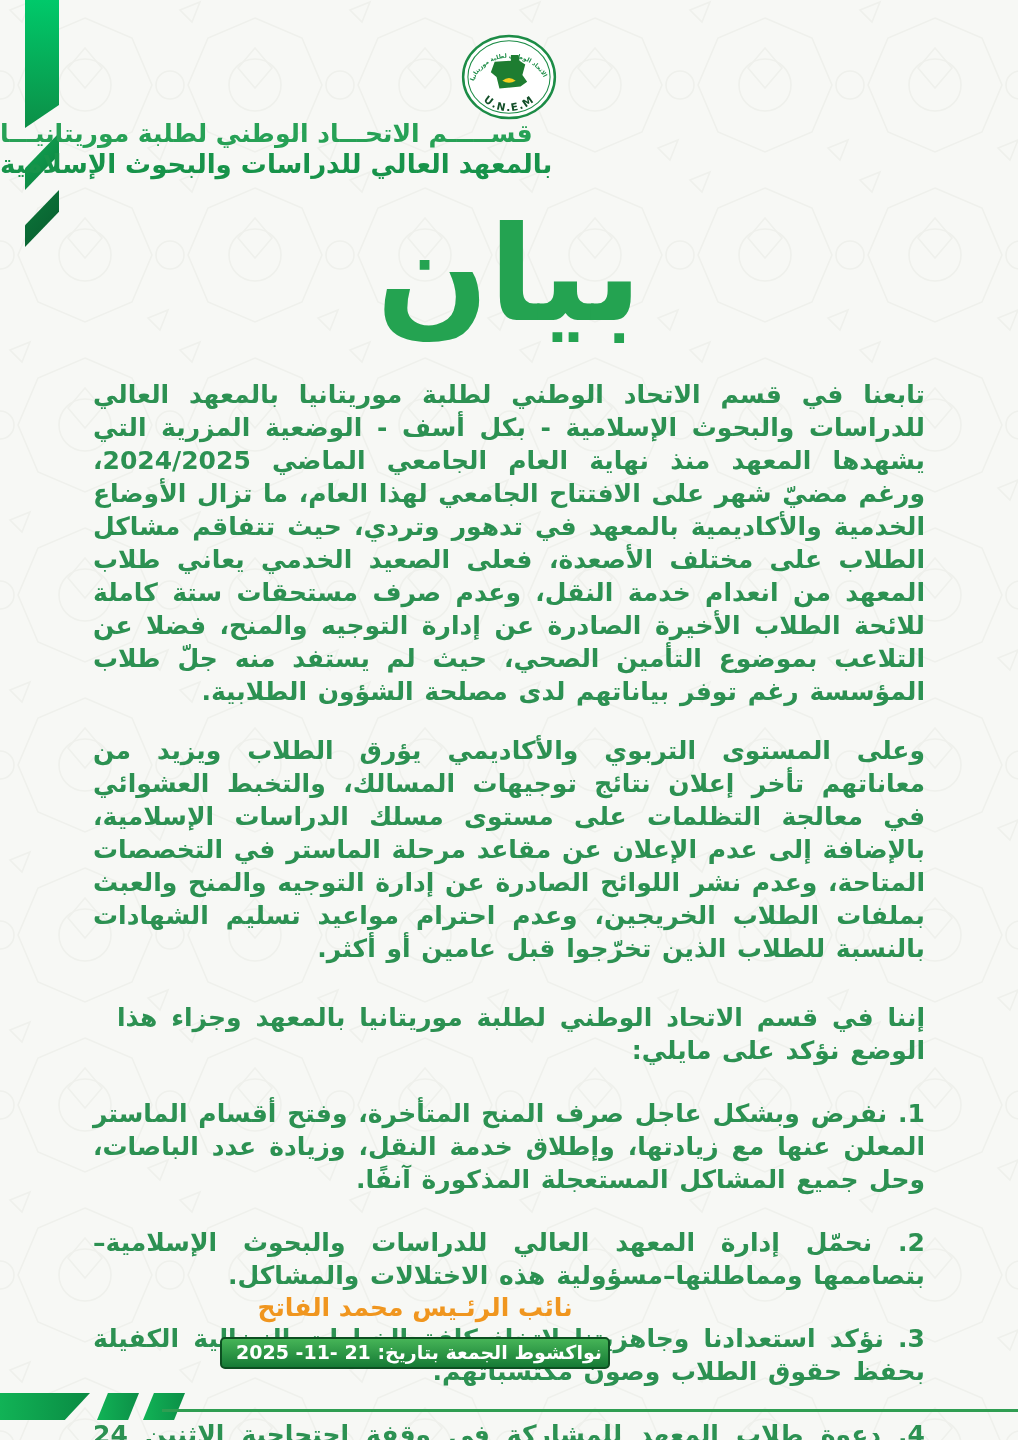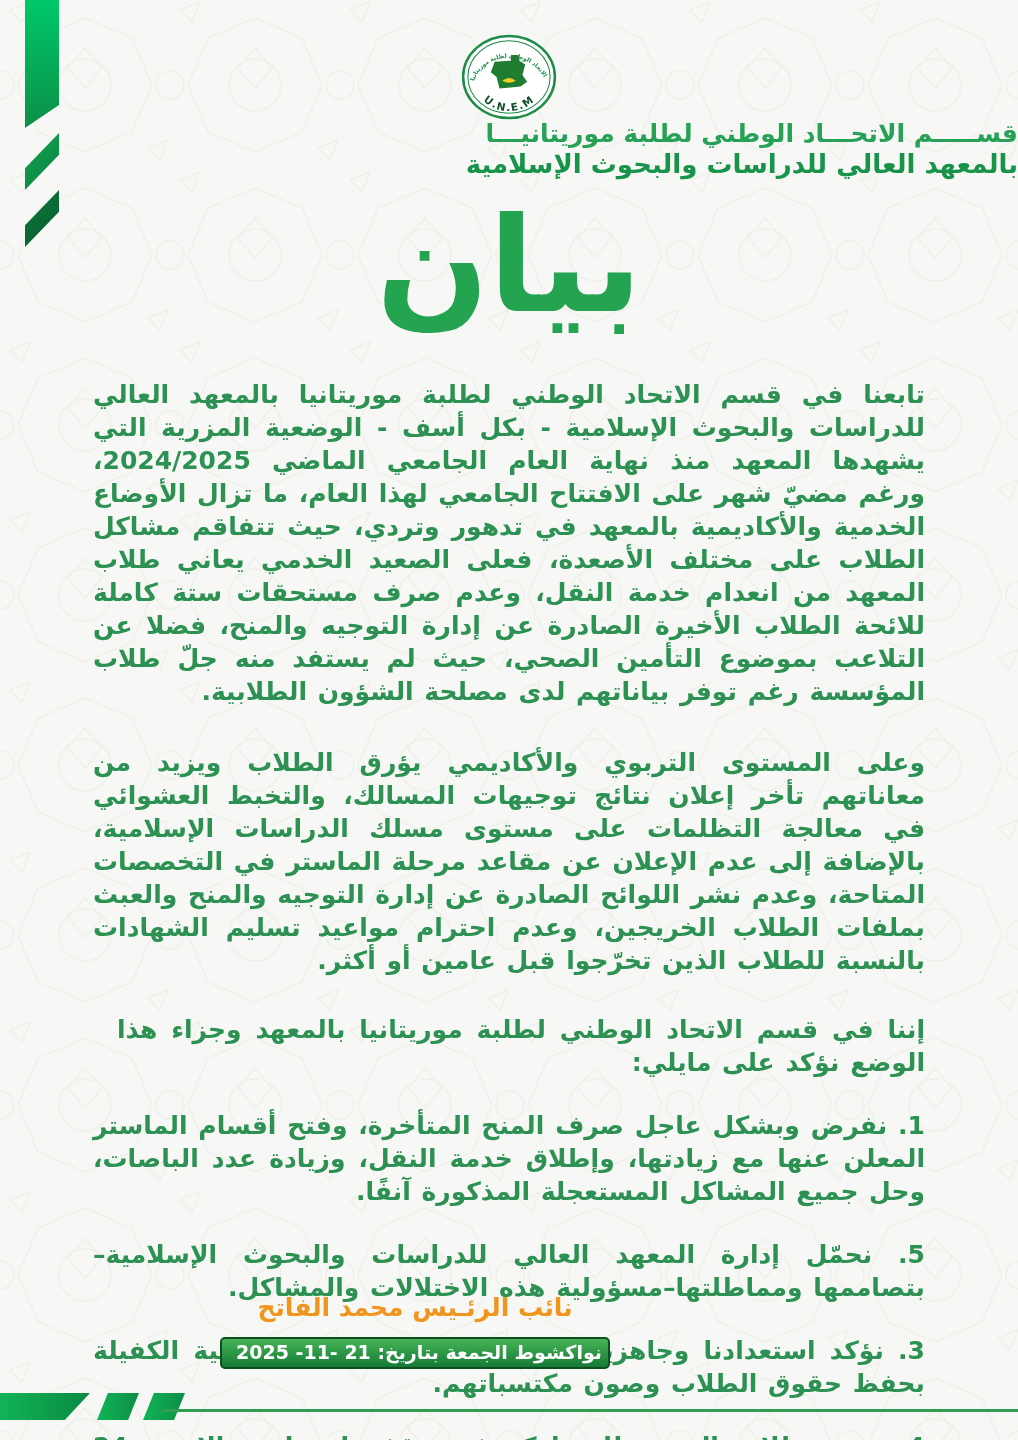--- a/index.html
+++ b/index.html
@@ -44,38 +44,38 @@
   }
   .deco-bottom-chev1 { left:97px; }
   .deco-bottom-chev2 { left:143px; }
   .deco-bottom-line {
     position:absolute; left:162px; top:1409px; width:856px; height:3px;
     background:#2f9e52; z-index:1;
   }
 
   .logo { position:absolute; left:459px; top:34px; width:100px; height:86px; z-index:2; }
 
-  .hdr { position:absolute; left:0; width:100%; text-align:right; z-index:2; direction:rtl; }
+  .hdr { position:absolute; left:0; width:100%; text-align:left; z-index:2; direction:rtl; }
   .hdr-line1 { top:119px; font-size:25px; font-weight:600; color:#27a156; letter-spacing:0; }
   .hdr-line2 { top:149px; font-size:26px; font-weight:bold; color:#17934a; }
 
   .doc-title {
-    position:absolute; left:0; top:181px; width:100%; z-index:2;
+    position:absolute; left:0; top:190px; width:100%; z-index:2;
     text-align:center; direction:rtl;
     font-size:132px; line-height:168px; font-weight:bold; color:#24a351;
   }
 
   .body-text {
     position:absolute; left:93px; top:378px; width:832px; z-index:2;
     direction:rtl; text-align:justify;
     color:#2c9152; font-weight:bold;
     font-size:25px; line-height:33px;
     word-spacing:2px;
   }
-  .body-text p { margin-bottom:38px; }
+  .body-text p { margin-bottom:26px; }
   .body-text p.para-2 { margin-bottom:36px; }
   .body-text p.para-3 { margin-bottom:30px;margin-left:24px; }
   .body-text p.demand { margin-bottom:30px; }
   .body-text p:last-child { margin-bottom:0; }
 
   .footer-sig {
     position:absolute; left:200px; top:1288px; width:430px; z-index:2;
     text-align:center; direction:rtl;
   }
   .sig-label { color:#f5a02a; font-size:30px; font-weight:bold; line-height:36px; }
@@ -137,21 +137,21 @@
   <div class="hdr hdr-line1">قســـــم الاتحـــاد الوطني لطلبة موريتانيـــا</div>
   <div class="hdr hdr-line2">بالمعهد العالي للدراسات والبحوث الإسلامية</div>
 
   <div class="doc-title">بيان</div>
 
   <div class="body-text">
     <p class="para-1">تابعنا في قسم الاتحاد الوطني لطلبة موريتانيا بالمعهد العالي للدراسات والبحوث الإسلامية - بكل أسف - الوضعية المزرية التي يشهدها المعهد منذ نهاية العام الجامعي الماضي 2024/2025، ورغم مضيّ شهر على الافتتاح الجامعي لهذا العام، ما تزال الأوضاع الخدمية والأكاديمية بالمعهد في تدهور وتردي، حيث تتفاقم مشاكل الطلاب على مختلف الأصعدة، فعلى الصعيد الخدمي يعاني طلاب المعهد من انعدام خدمة النقل، وعدم صرف مستحقات ستة كاملة للائحة الطلاب الأخيرة الصادرة عن إدارة التوجيه والمنح، فضلا عن التلاعب بموضوع التأمين الصحي، حيث لم يستفد منه جلّ طلاب المؤسسة رغم توفر بياناتهم لدى مصلحة الشؤون الطلابية.</p>
     <p class="para-2">وعلى المستوى التربوي والأكاديمي يؤرق الطلاب ويزيد من معاناتهم تأخر إعلان نتائج توجيهات المسالك، والتخبط العشوائي في معالجة التظلمات على مستوى مسلك الدراسات الإسلامية، بالإضافة إلى عدم الإعلان عن مقاعد مرحلة الماستر في التخصصات المتاحة، وعدم نشر اللوائح الصادرة عن إدارة التوجيه والمنح والعبث بملفات الطلاب الخريجين، وعدم احترام مواعيد تسليم الشهادات بالنسبة للطلاب الذين تخرّجوا قبل عامين أو أكثر.</p>
     <p class="para-3">إننا في قسم الاتحاد الوطني لطلبة موريتانيا بالمعهد وجزاء هذا الوضع نؤكد على مايلي:</p>
     <p class="demand">1.  نفرض وبشكل عاجل صرف المنح المتأخرة، وفتح أقسام الماستر المعلن عنها مع زيادتها، وإطلاق خدمة النقل، وزيادة عدد الباصات، وحل جميع المشاكل المستعجلة المذكورة آنفًا.</p>
-    <p class="demand">5.  نحمّل إدارة المعهد العالي للدراسات والبحوث الإسلامية–بتصاممها ومماطلتها–مسؤولية هذه الاختلالات والمشاكل.</p>
+    <p class="demand">2.  نحمّل إدارة المعهد العالي للدراسات والبحوث الإسلامية–بتصاممها ومماطلتها–مسؤولية هذه الاختلالات والمشاكل.</p>
     <p class="demand">3.  نؤكد استعدادنا وجاهزيتنا لاتخاذ كافة الخيارات النضالية الكفيلة بحفظ حقوق الطلاب وصون مكتسباتهم.</p>
     <p class="demand">4. دعوة طلاب المعهد للمشاركة في وقفة احتجاجية الإثنين 24 نوفمبر 2025 الساعة 09:00 بساحة المعهد.</p>
   </div>
 
   <div class="footer-sig">
     <div class="sig-name">نائب الرئـيس محمد الفاتح</div>
     <div>
       <span class="date-badge">نواكشوط الجمعة بتاريخ: 21 -11- 2025</span>
     </div>
   </div>

